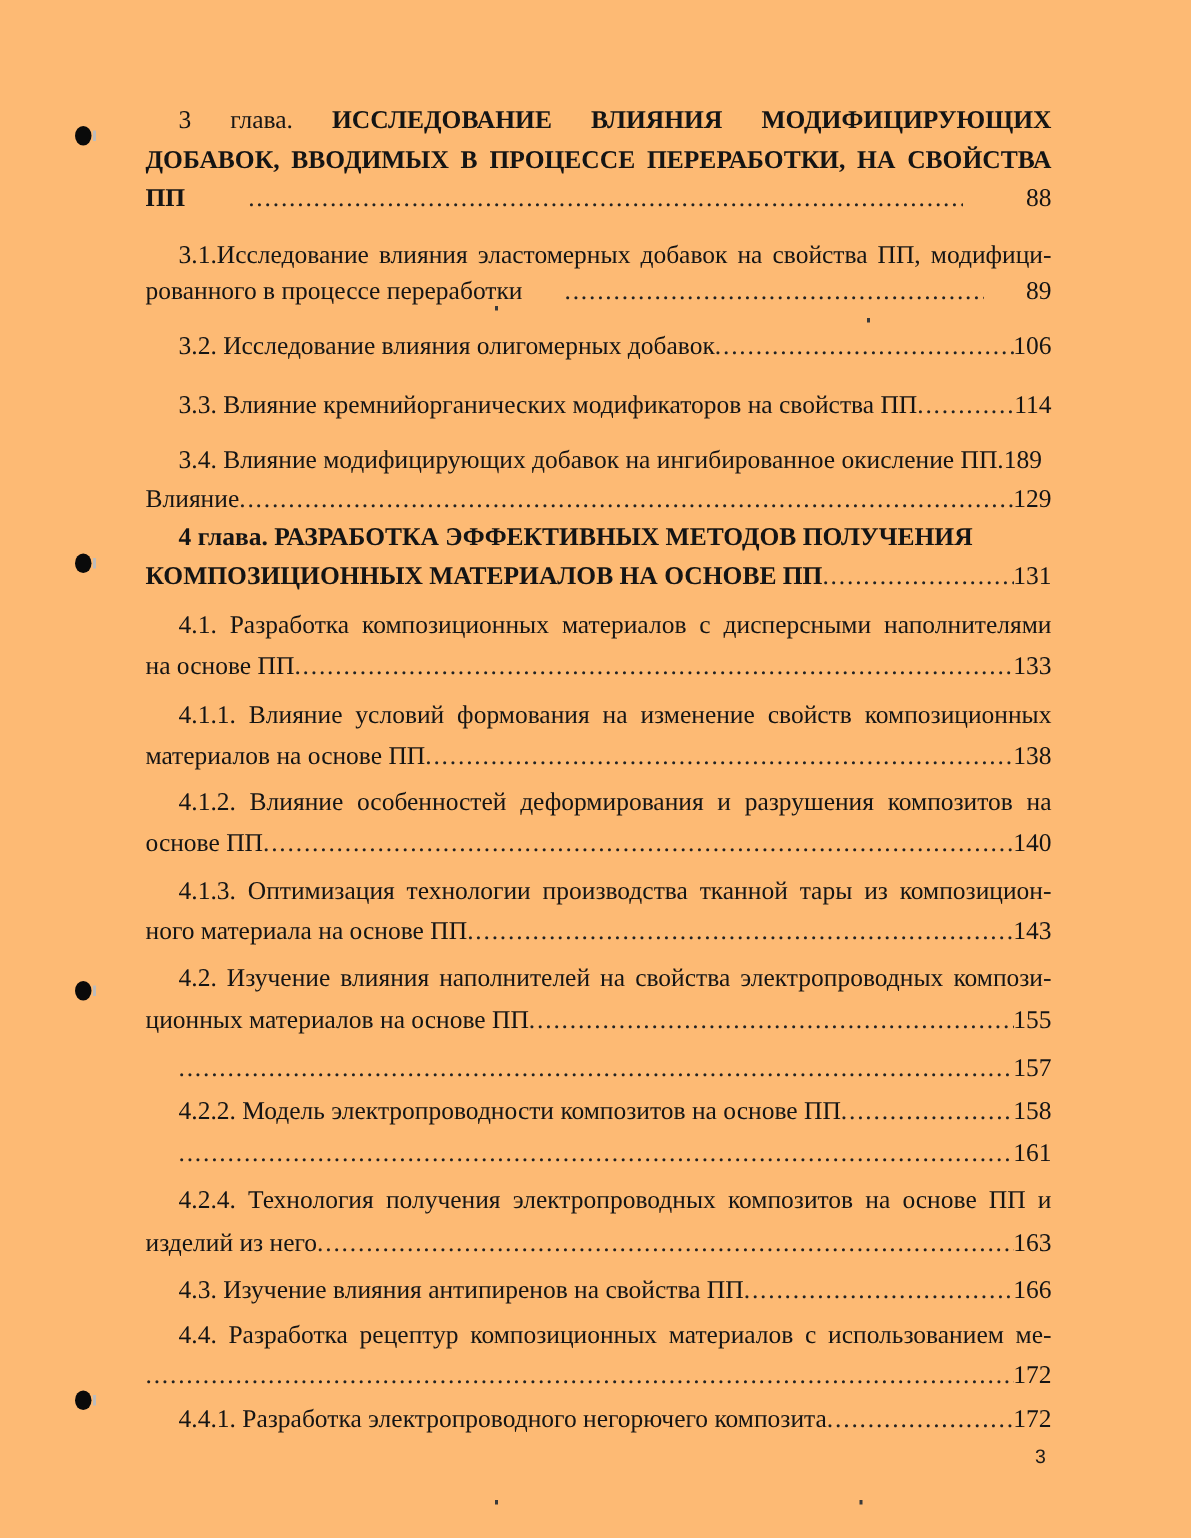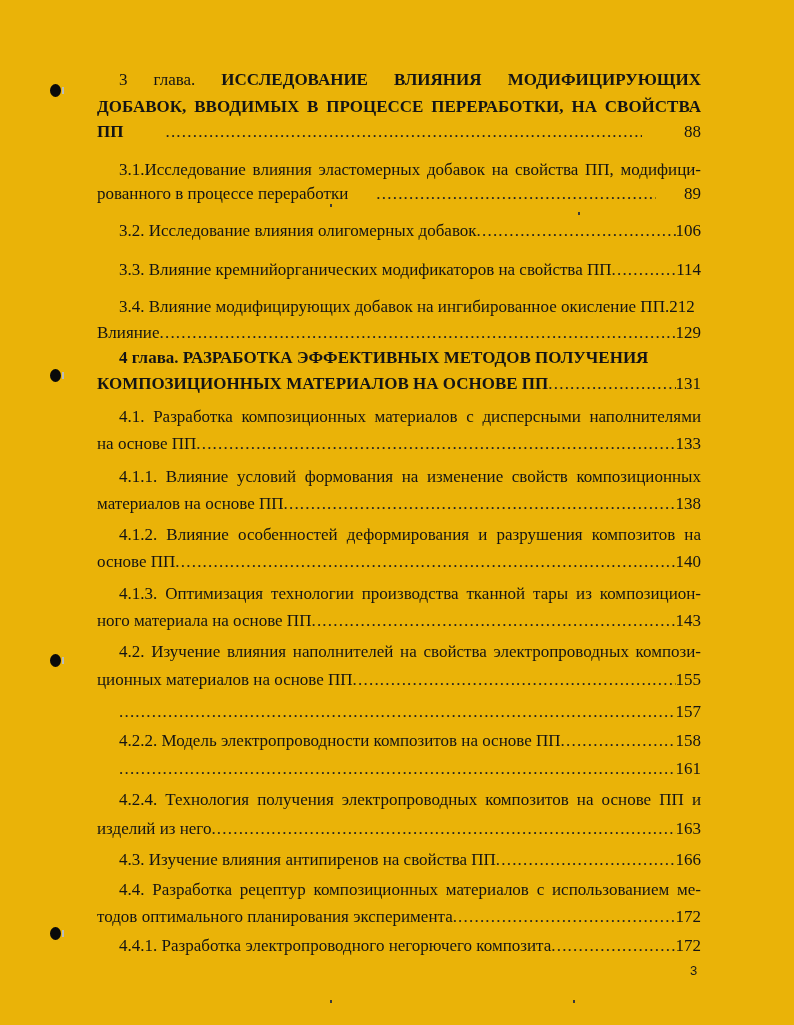--- a/index.html
+++ b/index.html
@@ -13,21 +13,21 @@
       position: relative;
       overflow: hidden;
       font-family: "Liberation Serif", "DejaVu Serif", serif;
       color: #141414;
     }
     .page {
       position: absolute;
       left: 0; top: 0;
       width: 794px;
       height: 1025px;
-      background: #eab308;
+      background: #fdba74;
     }
     .hole {
       position: absolute;
       width: 11px;
       height: 13px;
       border-radius: 50%;
       background: #0a0a0a;
     }
     .hole::after {
       content: "";
@@ -133,21 +133,21 @@
     </div>
 
     <div class="line indent leader-line" style="top:259px;">
       <span class="txt">3.3. Влияние кремнийорганических модификаторов на свойства ПП</span>
       <span class="dots"></span>
       <span class="pg">114</span>
     </div>
 
     <div class="line indent leader-line" style="top:296px;">
       <span class="txt">3.4. Влияние модифицирующих добавок на ингибированное окисление ПП.</span>
-      <span class="pg">212</span>
+      <span class="pg">189</span>
     </div>
 
     <div class="line leader-line" style="top:322px;">
       <span class="txt">Влияние</span>
       <span class="dots"></span>
       <span class="pg">129</span>
     </div>
 
     <div class="line indent" style="top:347px;">
       <span class="bold">4 глава.</span>
@@ -232,21 +232,20 @@
     <div class="line indent leader-line" style="top:849px;">
       <span class="txt">4.3. Изучение влияния антипиренов на свойства ПП</span>
       <span class="dots"></span>
       <span class="pg">166</span>
     </div>
 
     <div class="line indent justify" style="top:879px;">
       <span>4.4. Разработка рецептур композиционных материалов с использованием ме-</span>
     </div>
     <div class="line leader-line" style="top:906px;">
-      <span class="txt">тодов оптимального планирования эксперимента</span>
       <span class="dots"></span>
       <span class="pg">172</span>
     </div>
 
     <div class="line indent leader-line" style="top:935px;">
       <span class="txt">4.4.1. Разработка электропроводного негорючего композита</span>
       <span class="dots"></span>
       <span class="pg">172</span>
     </div>
 

